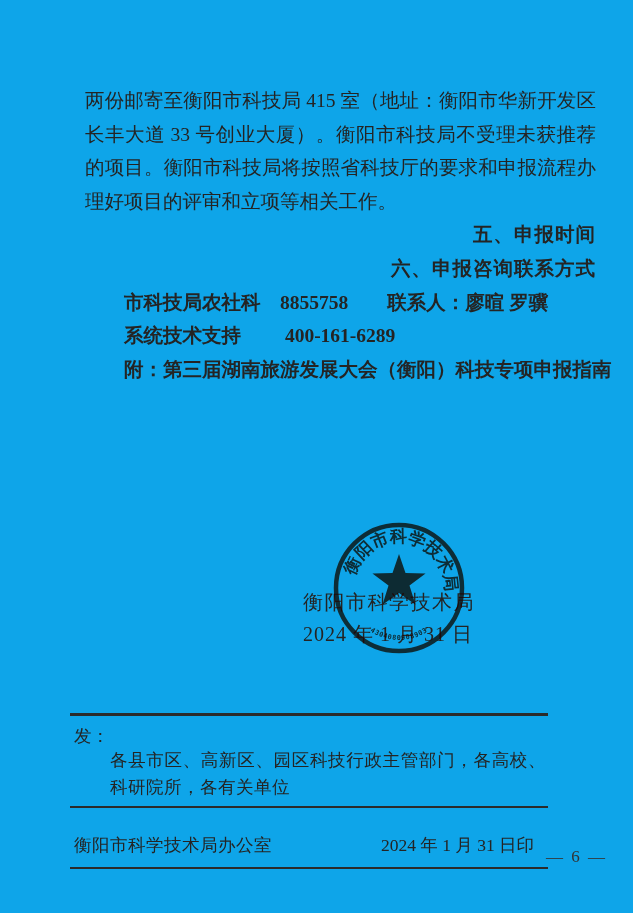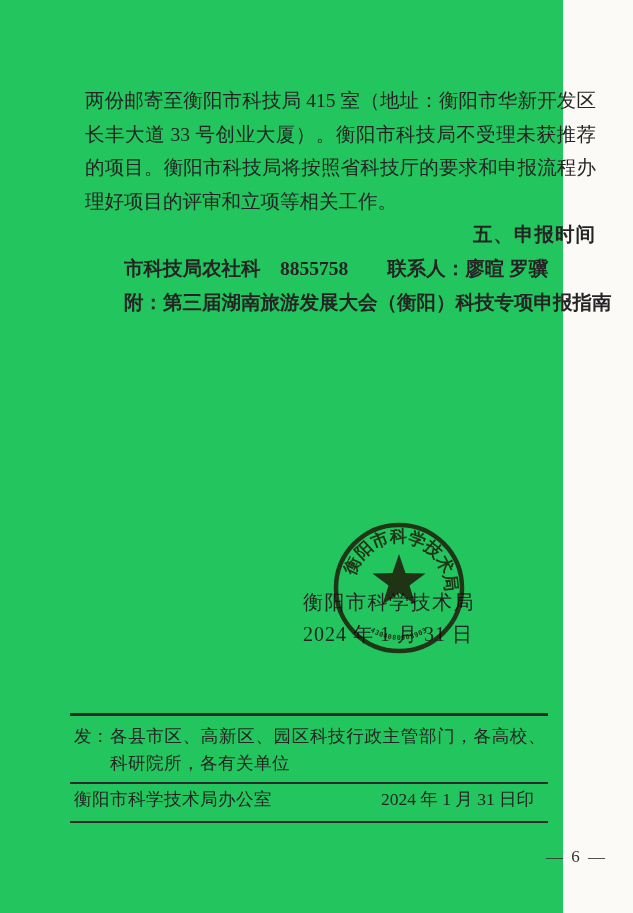--- a/index.html
+++ b/index.html
@@ -3,21 +3,21 @@
 <meta charset="utf-8">
 <style>
   html,body { margin:0; padding:0; }
   body {
     width:633px; height:913px;
     background:#fbfaf7;
     font-family:"Liberation Serif","DejaVu Serif",serif;
     color:#242424;
     overflow:hidden;
   }
-  .page { position:relative; width:563px; height:913px; background:#22c55e; }
+  .page { position:relative; width:633px; height:913px; background:#0ea5e9; }
 
   
   .content {
     position:absolute; left:85px; top:84px; width:511px;
     font-size:19.5px; line-height:33.6px;
     text-align:justify; text-justify:inter-ideograph;
   }
   .content p { margin:0; }
   .indent { text-indent:2em; }
   .heading {
@@ -56,43 +56,45 @@
     border-top:3px solid #2b2b2b;
     border-bottom:2.5px solid #2b2b2b;
     font-size:17.5px;
   }
   .cc-row {
     display:flex; align-items:flex-start;
     padding:7px 2px 5px 4px; line-height:27px;
     border-bottom:2px solid #2b2b2b;
   }
   .cc-label { flex:0 0 36px; white-space:nowrap; }
-  .cc-text { flex:1; text-align:justify; text-justify:inter-ideograph; letter-spacing:0.5px; }
+  .cc-text { flex:1; text-align:justify; text-justify:inter-ideograph; letter-spacing:0.5px;margin-top:24px; }
   .office-row {
     display:flex; justify-content:space-between; align-items:center;
-    padding:4px 14px 11px 4px; line-height:22px;
+    padding:26px 14px 11px 4px; line-height:22px;
   }
   .office-name { white-space:nowrap; letter-spacing:0.5px; }
   .print-date { white-space:nowrap; }
 
   
   .page-number {
     position:absolute; left:546px; top:847px; width:80px;
     font-size:17px; letter-spacing:2px; color:#333; white-space:nowrap;
   }
 </style>
 </head>
 <body>
 
 <div class="page">
 
   <div class="content">
     <p>两份邮寄至衡阳市科技局 415 室（地址：衡阳市华新开发区长丰大道 33 号创业大厦）。衡阳市科技局不受理未获推荐的项目。衡阳市科技局将按照省科技厅的要求和申报流程办理好项目的评审和立项等相关工作。</p>
     <p class="heading">五、申报时间</p>
+    <p class="heading">六、申报咨询联系方式</p>
     <p class="plainline">市科技局农社科　8855758　　联系人：廖暄 罗骥</p>
+    <p class="plainline">系统技术支持　　 400-161-6289</p>
     <p class="plainline">附：第三届湖南旅游发展大会（衡阳）科技专项申报指南</p>
   </div>
 
   <div class="sig-issuer">衡阳市科学技术局</div>
   <div class="sig-date">2024 年 1 月 31 日</div>
 
   <div class="seal">
     <svg viewBox="0 0 140 150" xmlns="http://www.w3.org/2000/svg">
       <circle cx="70" cy="75" r="63" fill="none" stroke="#dd352b" stroke-width="4.5"></circle>
       <polygon fill="#e23227" points="70,41 76.5,60.1 96.6,60.4 80.5,72.4 86.5,91.7 70,80 53.5,91.7 59.5,72.4 43.4,60.4 63.5,60.1"></polygon>

